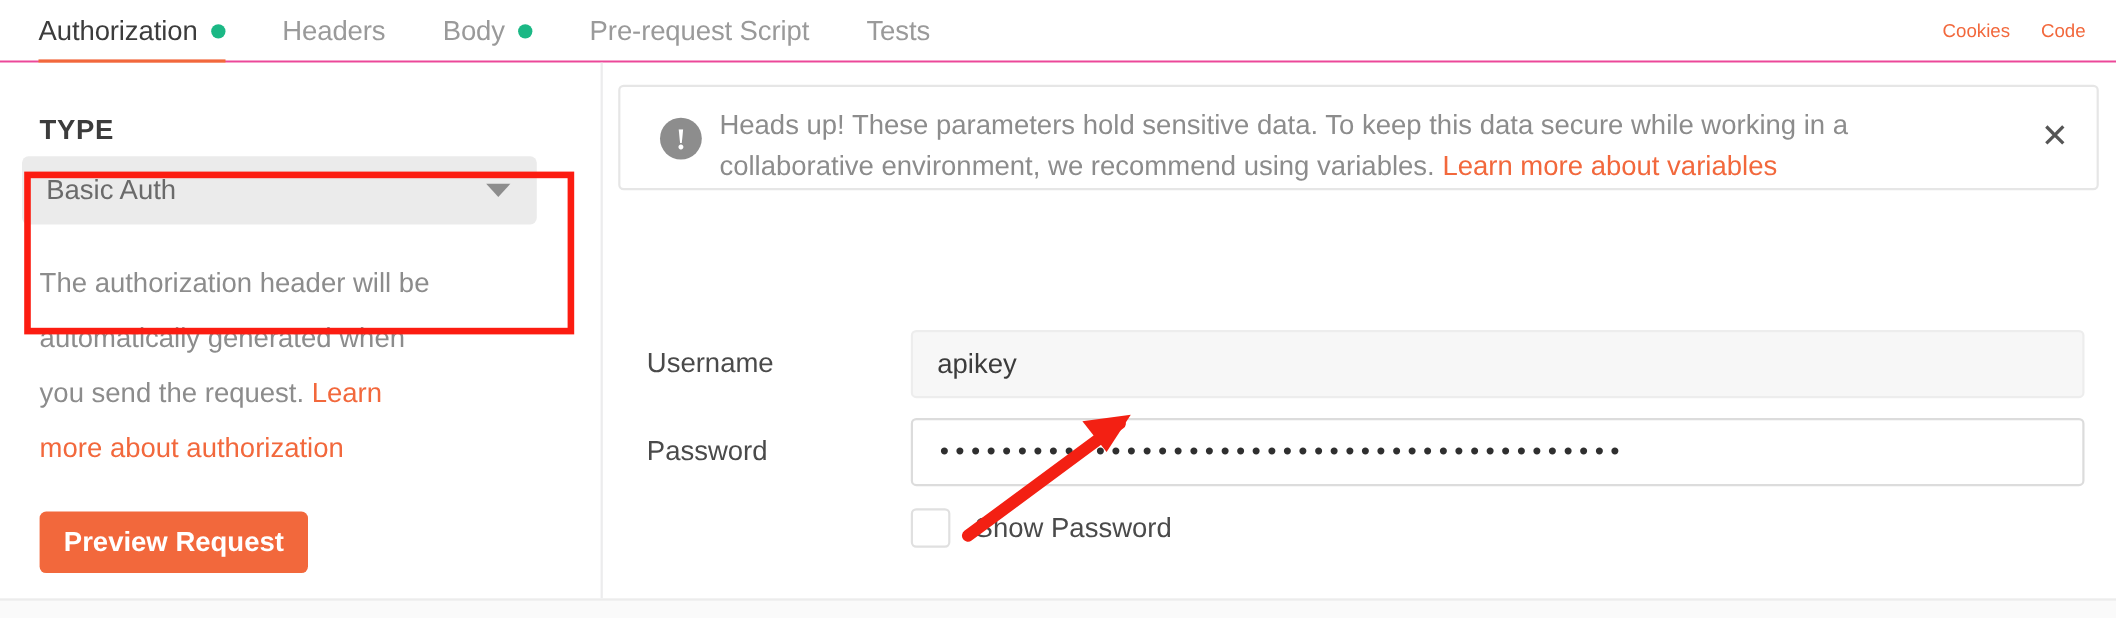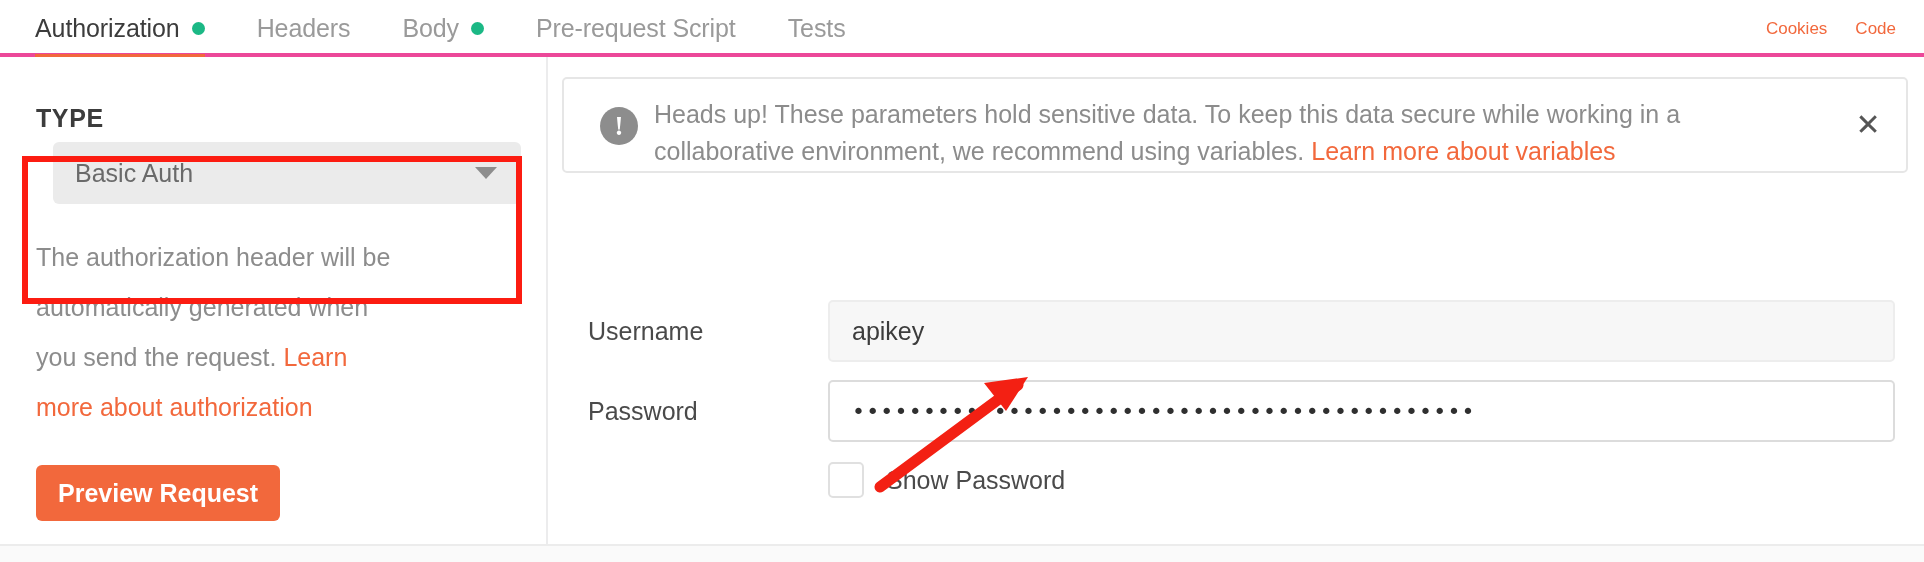--- a/index.html
+++ b/index.html
@@ -13,21 +13,21 @@
     -webkit-font-smoothing: antialiased;
     position: relative;
     overflow: hidden;
   }
 
   
   .tabbar {
     position: absolute;
     left: 0; top: 0;
     width: 1924px; height: 57px;
-    border-bottom: 4px solid #ec4899;
+    border-bottom: 2px solid #ec4899;
     background: #ffffff;
   }
   .tabs {
     position: absolute;
     left: 30px; top: 0;
     height: 57px;
     display: flex;
     align-items: center;
   }
   .tab {
@@ -106,21 +106,21 @@
   .type-label {
     position: absolute;
     left: 36px; top: 47px;
     font-size: 25px;
     font-weight: bold;
     color: #3c3c3c;
     letter-spacing: 0.6px;
   }
   .type-select {
     position: absolute;
-    left: 53px; top: 85px;
+    left: 20px; top: 85px;
     width: 468px; height: 62px;
     background: #ebebeb;
     border-radius: 6px;
     cursor: pointer;
   }
   .type-select-value {
     position: absolute;
     left: 22px; top: 50%;
     transform: translateY(-50%);
     font-size: 25px;

